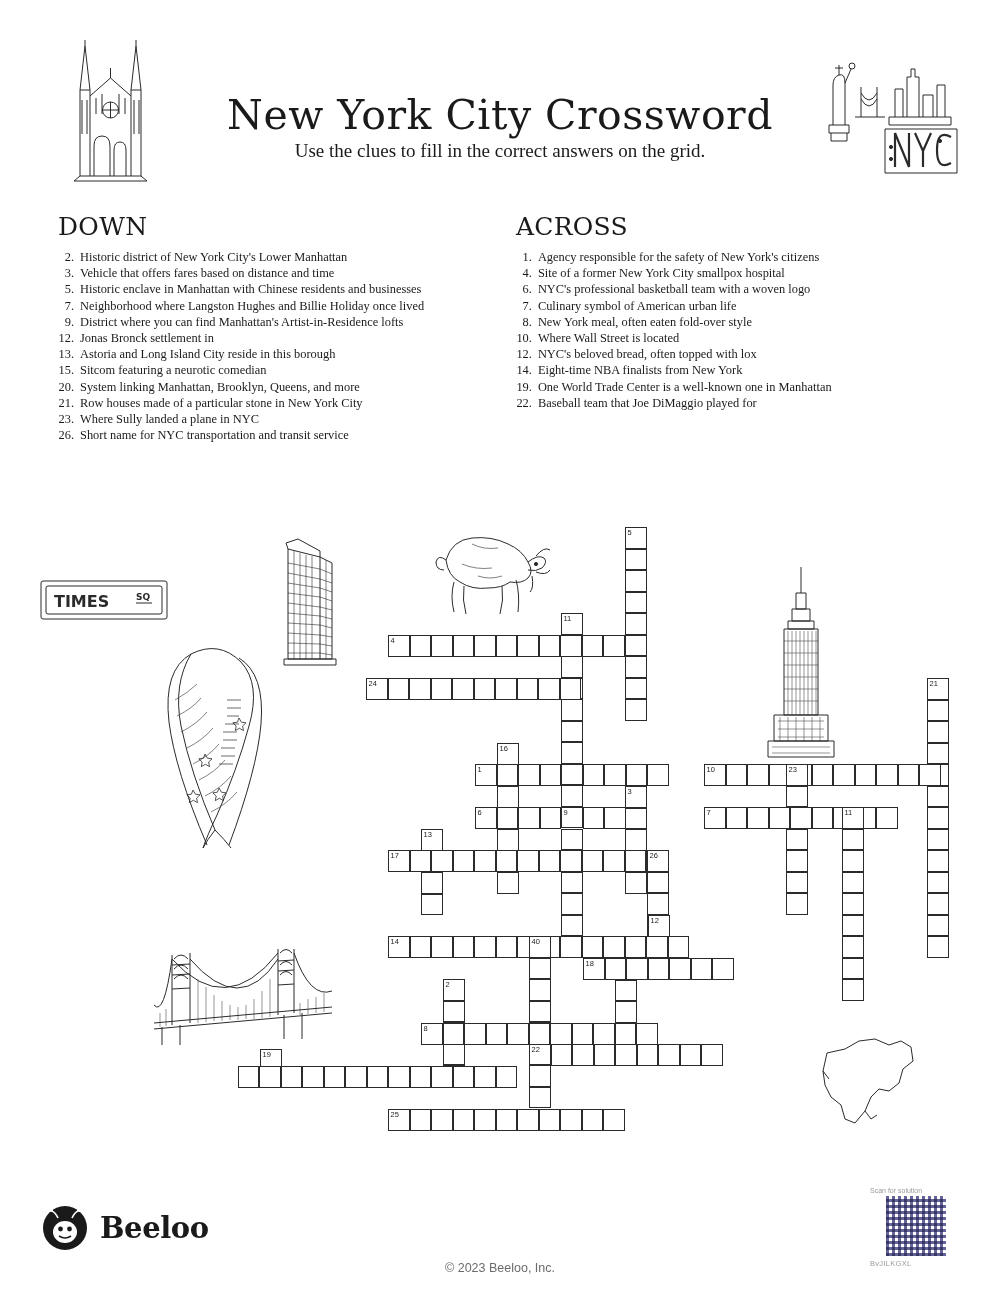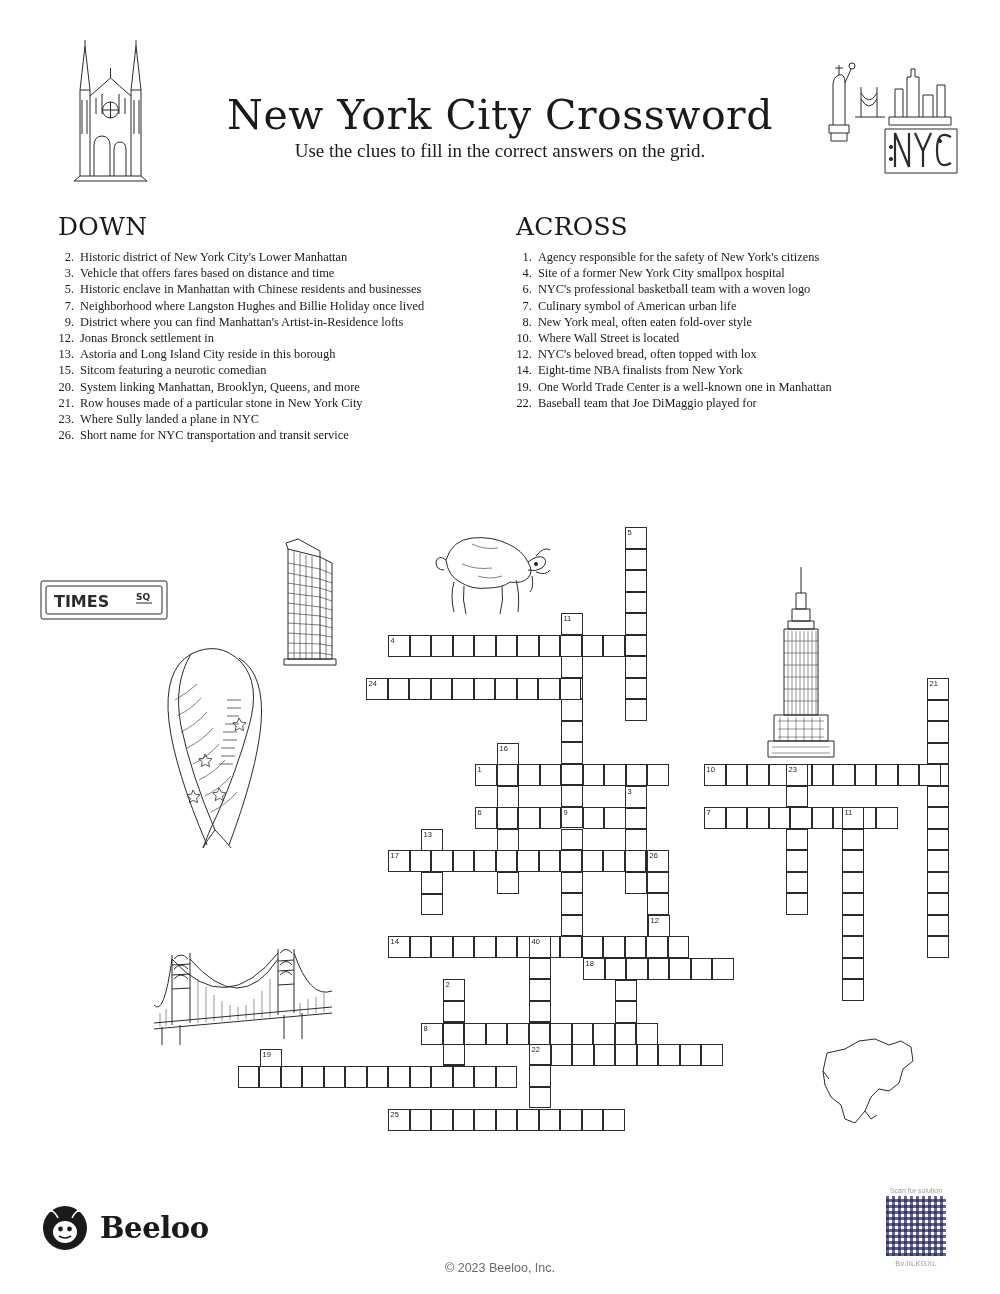--- a/index.html
+++ b/index.html
@@ -145,21 +145,21 @@
     text-align: center;
     font-size: 12.5px;
     color: #6b6b6b;
     font-family: "Liberation Sans", sans-serif;
   }
   .qr-wrap {
     position: absolute;
     right: 38px;
     top: 2px;
     width: 92px;
-    text-align: center;
+    text-align: left;
   }
   .qr-caption {
     font-size: 7px;
     color: #9a9a9a;
     font-family: "Liberation Sans", sans-serif;
     margin-bottom: 2px;
   }
   .qr {
     width: 60px; height: 60px;
     margin: 0 auto;

